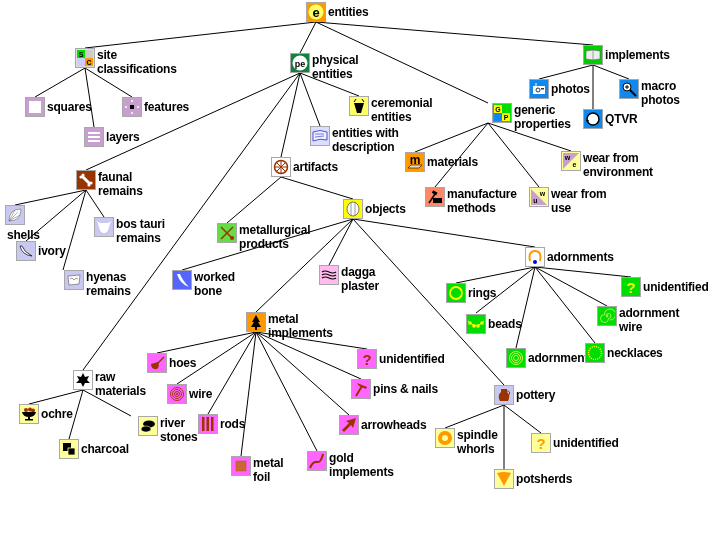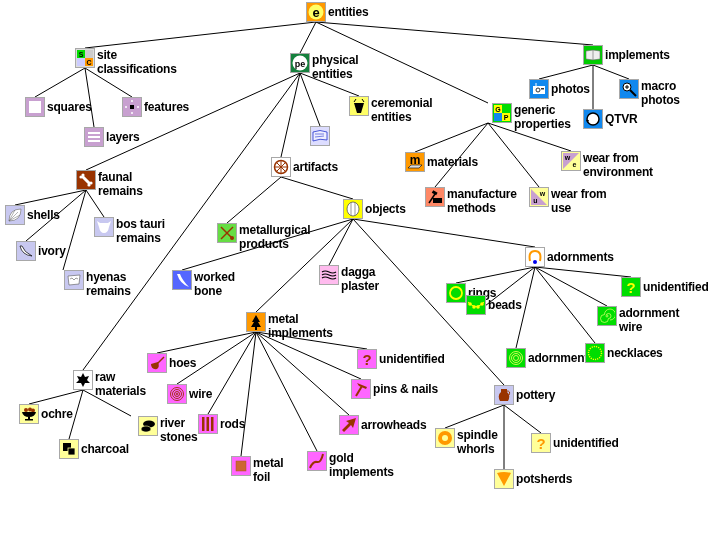--- a/index.html
+++ b/index.html
@@ -199,20 +199,22 @@
       <span class="label">ceremonial
 entities</span>
     </div>
     <div class="node" style="left: 310px; top: 126px;">
       <span class="icon" style="background: rgb(221, 221, 255);">
         <svg viewBox="0 0 16 16">
           <path d="M1 4 Q8 1 15 4 L15 12 Q8 10 1 13 Z" fill="#eef" stroke="#2233cc" stroke-width=".8"></path>
           <path d="M3 6 L12 6 M3 9 L12 8" stroke="#2233cc" stroke-width=".6"></path>
         </svg>
       </span>
+      <span class="label">entities with
+description</span>
     </div>
     <div class="node single" style="left: 271px; top: 157px;">
       <span class="icon" style="background: rgb(255, 255, 255);">
         <svg viewBox="0 0 16 16">
           <circle cx="8" cy="8" r="6.5" fill="none" stroke="#993300" stroke-width="1.5"></circle>
           <g stroke="#993300" stroke-width="1">
             <line x1="8" y1="1.5" x2="8" y2="14.5"></line>
             <line x1="1.5" y1="8" x2="14.5" y2="8"></line>
             <line x1="3.4" y1="3.4" x2="12.6" y2="12.6"></line>
             <line x1="12.6" y1="3.4" x2="3.4" y2="12.6"></line>
@@ -269,21 +271,21 @@
       <span class="icon" style="background: rgb(255, 255, 153);">
         <svg viewBox="0 0 16 16">
           <path d="M0 16 L16 16 L0 0 Z" fill="#c8a0d0"></path>
           <text x="11.5" y="7" font-size="7" text-anchor="middle">w</text>
           <text x="4.5" y="14" font-size="7" text-anchor="middle">u</text>
         </svg>
       </span>
       <span class="label">wear from
 use</span>
     </div>
-    <div class="node single" style="left: 5px; top: 205px;">
+    <div class="node single" style="left: 5px; top: 205px; flex-direction: column;">
       <span class="icon" style="background: rgb(200, 200, 240);">
         <svg viewBox="0 0 16 16">
           <path d="M2 14 Q2 2 14 2 Q14 14 2 14 Z" fill="#fff" stroke="#666" stroke-width=".6"></path>
           <path d="M2 14 L8 3 M2 14 L11 5 M2 14 L13 8" stroke="#666" stroke-width=".5"></path>
         </svg>
       </span>
       <span class="label">shells</span>
     </div>
     <div class="node single" style="left: 16px; top: 241px;">
       <span class="icon" style="background: rgb(200, 200, 240);">
@@ -395,21 +397,21 @@
 materials</span>
     </div>
     <div class="node single" style="left: 446px; top: 283px;">
       <span class="icon" style="background: rgb(0, 221, 0);">
         <svg viewBox="0 0 16 16">
           <circle cx="8" cy="8" r="6" fill="none" stroke="#ffff00" stroke-width="1.8"></circle>
         </svg>
       </span>
       <span class="label">rings</span>
     </div>
-    <div class="node single" style="left: 466px; top: 295px;">
+    <div class="node single" style="left: 466px; top: 314px;">
       <span class="icon" style="background: rgb(0, 221, 0);">
         <svg viewBox="0 0 16 16">
           <path d="M0 5 Q8 14 16 5" fill="none" stroke="#ffff00"></path>
           <circle cx="2" cy="7" r="1.8" fill="#ffff00"></circle>
           <circle cx="6" cy="10" r="1.8" fill="#ffff00"></circle>
           <circle cx="10" cy="10" r="1.8" fill="#ffff00"></circle>
           <circle cx="14" cy="7" r="1.8" fill="#ffff00"></circle>
         </svg>
       </span>
       <span class="label">beads</span>

